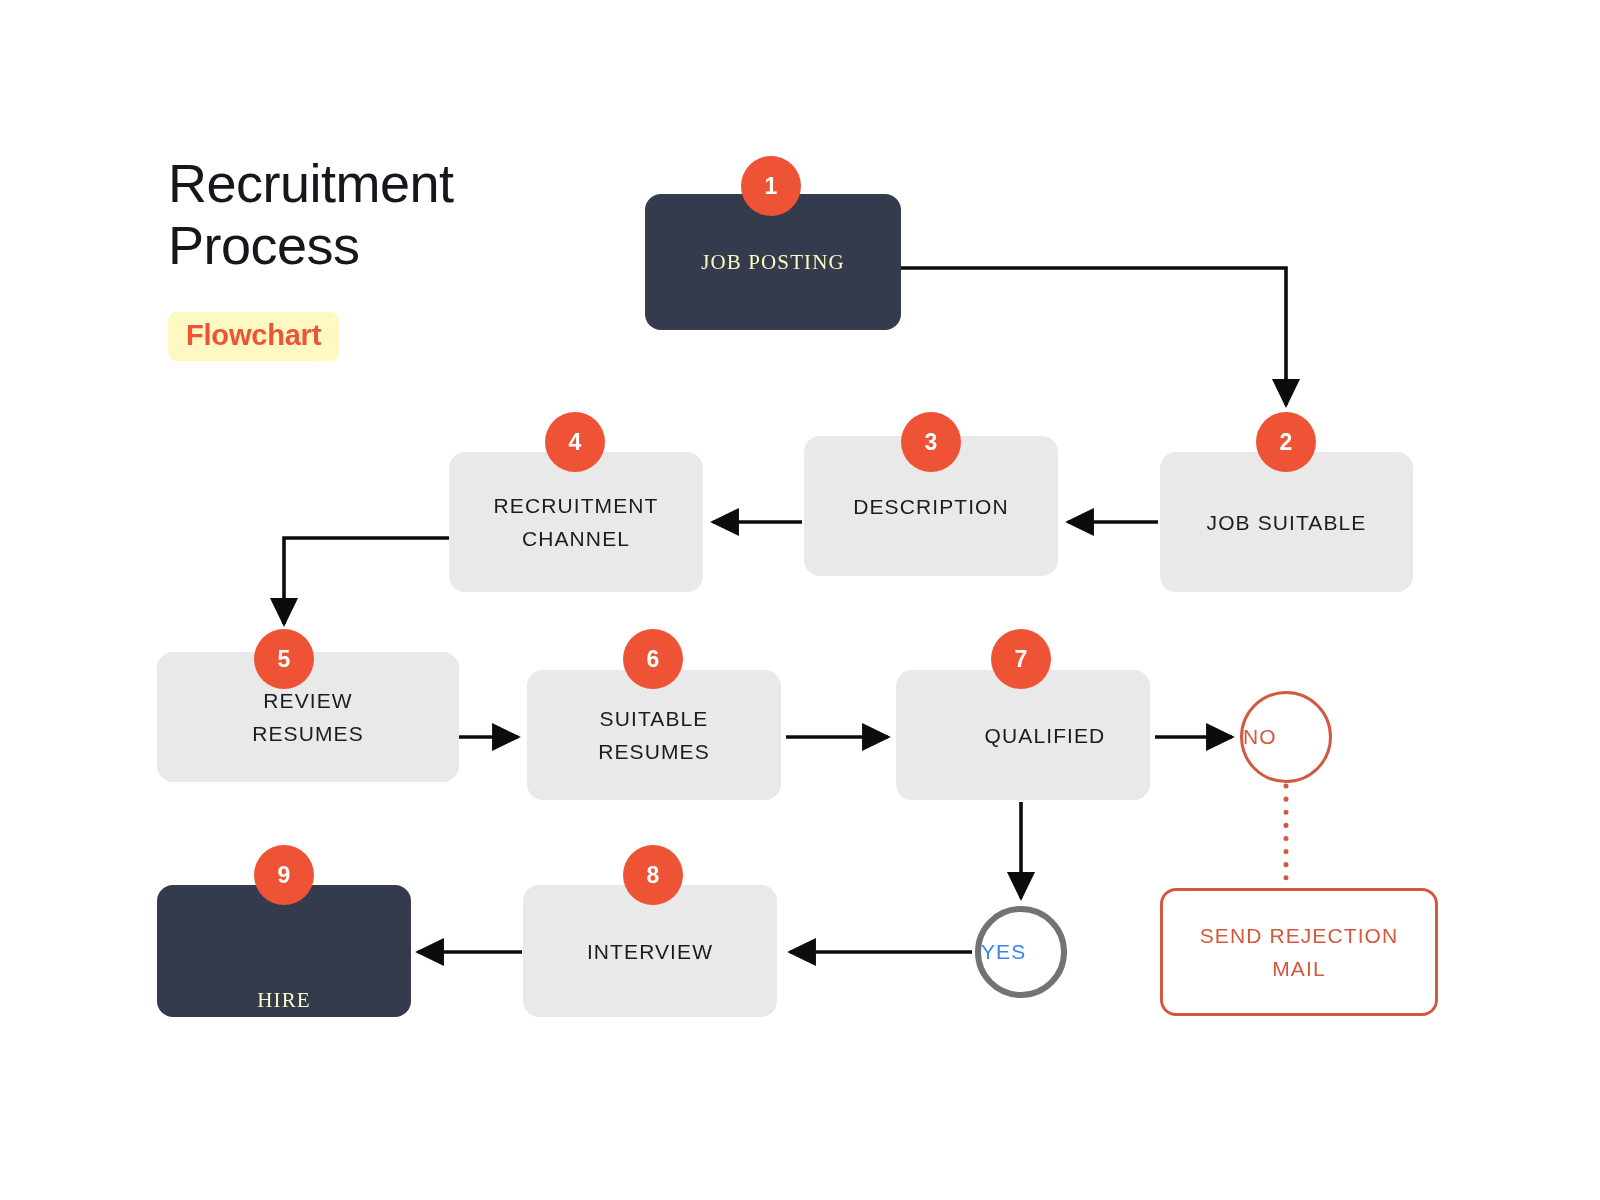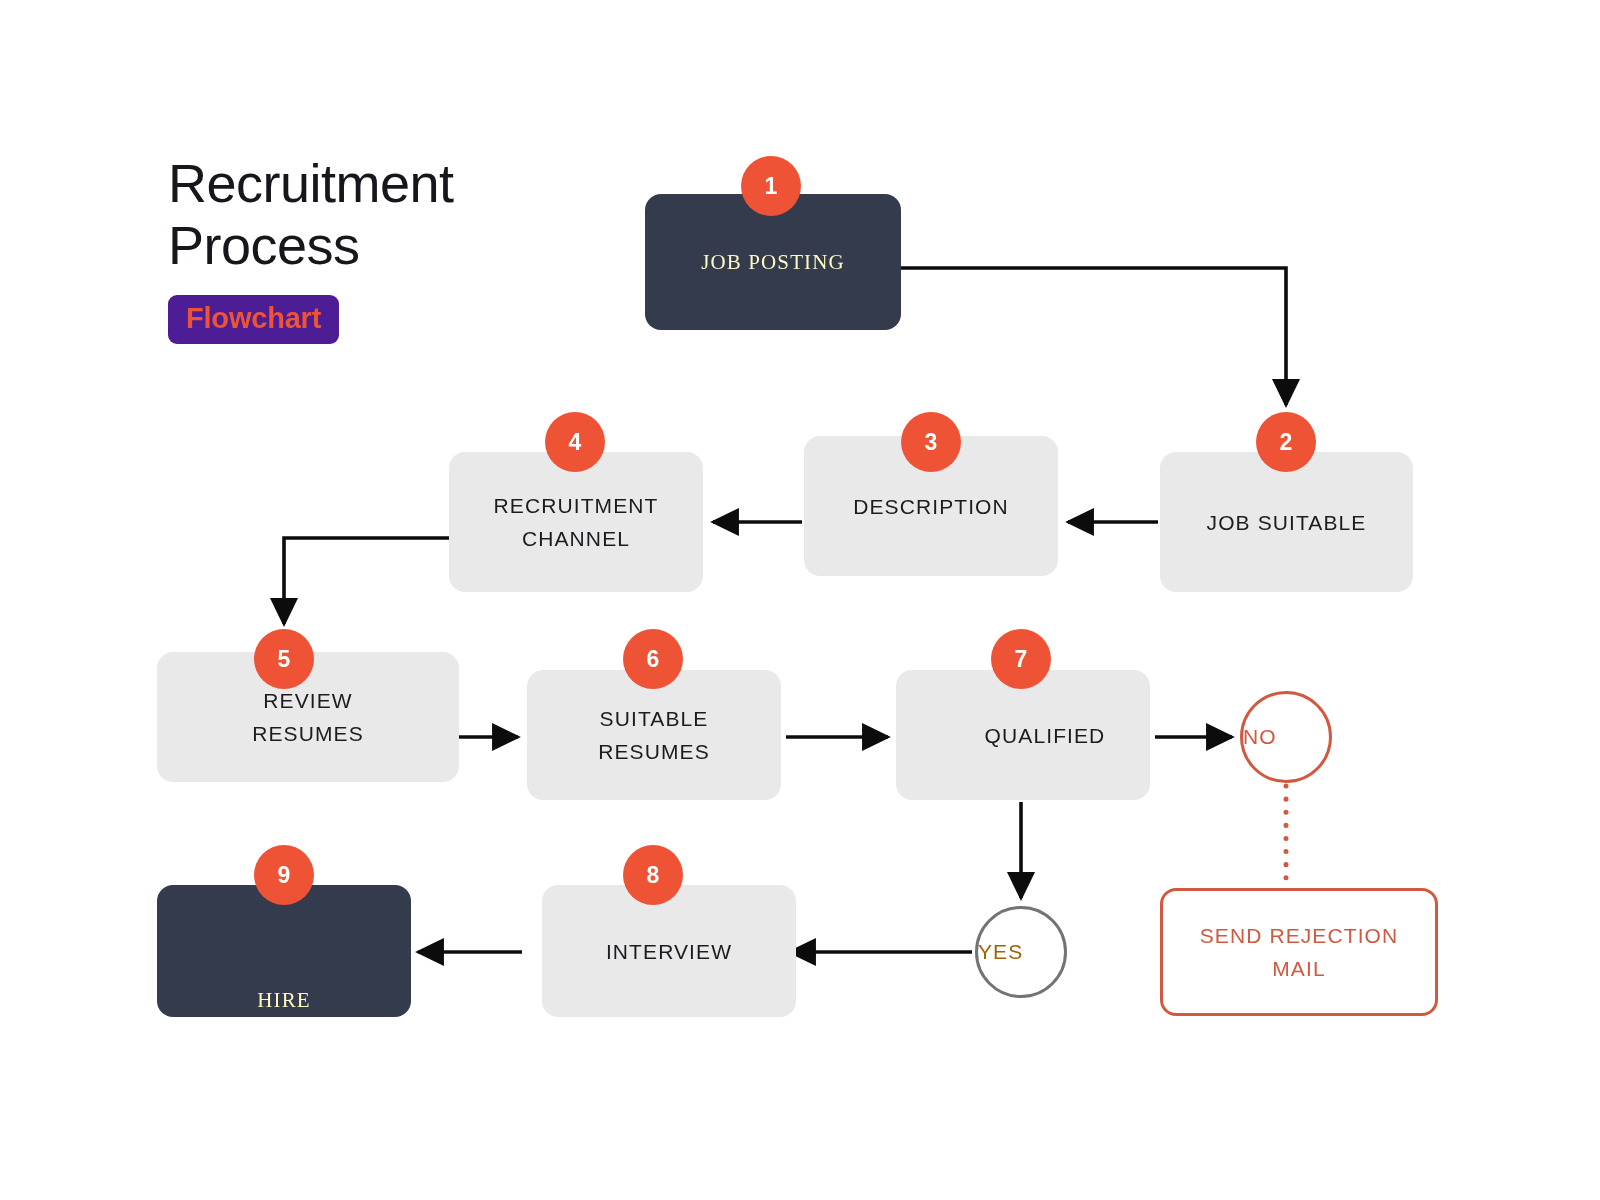--- a/index.html
+++ b/index.html
@@ -38,23 +38,23 @@
   .title-text {
     font-size: 54px;
     line-height: 62px;
     font-weight: 400;
     color: #15171c;
     letter-spacing: -0.5px;
     white-space: pre-line;
   }
   .subtitle-badge {
     display: inline-block;
-    margin-top: 19px;
+    margin-top: 36px;
     padding: 7px 18px 9px 18px;
-    background: #4c1d95;
+    background: #fef9c3;
     border-radius: 9px;
     color: #ee5335;
     font-size: 29px;
     font-weight: bold;
     letter-spacing: -0.2px;
   }
 
   
   .node {
     position: absolute;
@@ -96,22 +96,22 @@
     align-items: center;
     background: #ffffff;
     font-size: 21px;
     letter-spacing: 1.1px;
   }
   .decision.dec-no {
     border: 3px solid #d1593f;
     color: #d1593f;
   }
   .decision.dec-yes {
-    border: 3px solid #737373;
-    color: #a16207;
+    border: 6px solid #737373;
+    color: #3b82f6;
   }
 
   
   .badge {
     position: absolute;
     width: 60px;
     height: 60px;
     border-radius: 50%;
     background: #ee5335;
     color: #ffffff;
@@ -209,21 +209,21 @@
     <span>6</span>
   </div>
 
   <div class="node fill-gray" style="left:896px; top:670px; width:254px; height:130px;padding-left:44px;">
     <span class="node-label">QUALIFIED</span>
   </div>
   <div class="badge" style="left:991px; top:629px;">
     <span>7</span>
   </div>
 
-  <div class="node fill-gray" style="left:542px; top:885px; width:254px; height:132px;text-align:right;">
+  <div class="node fill-gray" style="left:523px; top:885px; width:254px; height:132px;text-align:right;">
     <span class="node-label">INTERVIEW</span>
   </div>
   <div class="badge" style="left:623px; top:845px;">
     <span>8</span>
   </div>
 
   <div class="node fill-dark" style="left:157px; top:885px; width:254px; height:132px;align-items:flex-end;">
     <span class="node-label">HIRE</span>
   </div>
   <div class="badge" style="left:254px; top:845px;">

